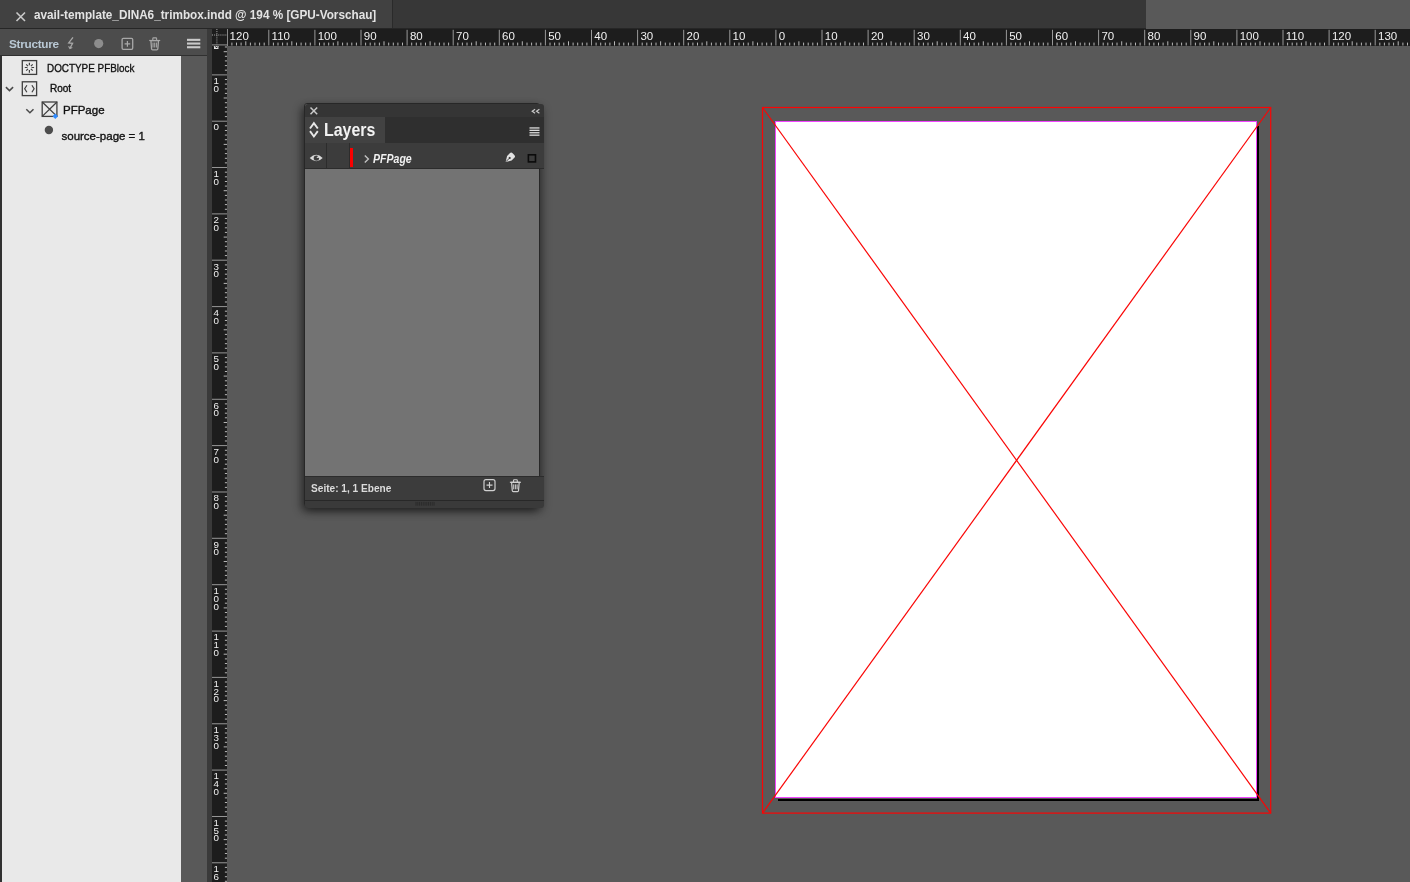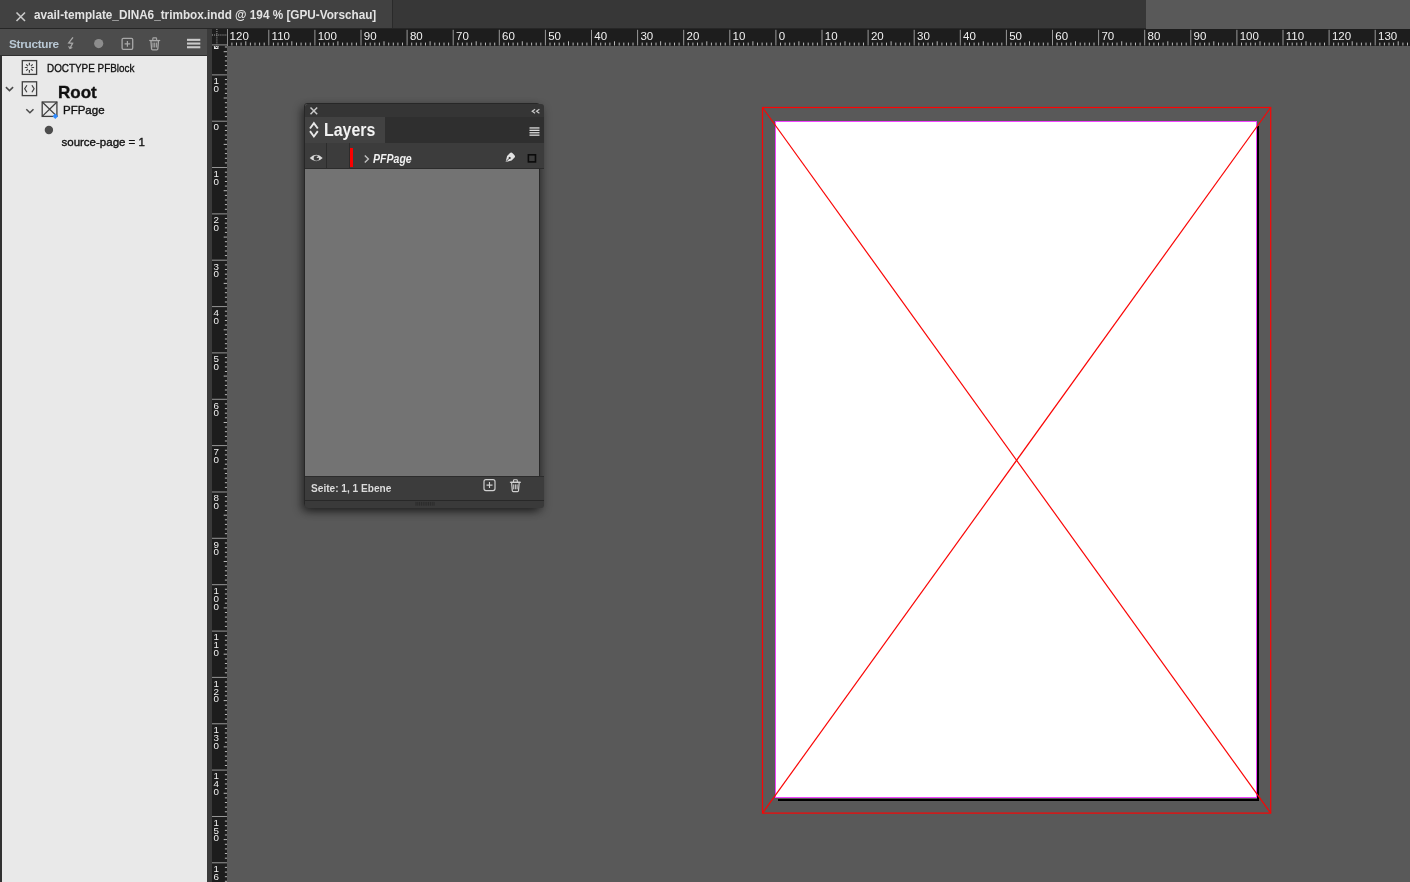--- a/index.html
+++ b/index.html
@@ -136,21 +136,21 @@
     <path d="M12.9 1.0h2.6M11.7 5.7h3.8M12.9 10.3h2.6M12.9 14.9h2.6M12.9 19.6h2.6M12.9 24.2h2.6M12.9 33.5h2.6M12.9 38.1h2.6M12.9 42.8h2.6M12.9 47.4h2.6M11.7 52.0h3.8M12.9 56.7h2.6M12.9 61.3h2.6M12.9 65.9h2.6M12.9 70.6h2.6M12.9 79.8h2.6M12.9 84.5h2.6M12.9 89.1h2.6M12.9 93.7h2.6M11.7 98.4h3.8M12.9 103.0h2.6M12.9 107.6h2.6M12.9 112.3h2.6M12.9 116.9h2.6M12.9 126.2h2.6M12.9 130.8h2.6M12.9 135.5h2.6M12.9 140.1h2.6M11.7 144.7h3.8M12.9 149.4h2.6M12.9 154.0h2.6M12.9 158.6h2.6M12.9 163.3h2.6M12.9 172.5h2.6M12.9 177.2h2.6M12.9 181.8h2.6M12.9 186.4h2.6M11.7 191.1h3.8M12.9 195.7h2.6M12.9 200.3h2.6M12.9 205.0h2.6M12.9 209.6h2.6M12.9 218.9h2.6M12.9 223.5h2.6M12.9 228.2h2.6M12.9 232.8h2.6M11.7 237.4h3.8M12.9 242.1h2.6M12.9 246.7h2.6M12.9 251.3h2.6M12.9 256.0h2.6M12.9 265.2h2.6M12.9 269.9h2.6M12.9 274.5h2.6M12.9 279.1h2.6M11.7 283.8h3.8M12.9 288.4h2.6M12.9 293.0h2.6M12.9 297.7h2.6M12.9 302.3h2.6M12.9 311.6h2.6M12.9 316.2h2.6M12.9 320.9h2.6M12.9 325.5h2.6M11.7 330.1h3.8M12.9 334.8h2.6M12.9 339.4h2.6M12.9 344.0h2.6M12.9 348.7h2.6M12.9 357.9h2.6M12.9 362.6h2.6M12.9 367.2h2.6M12.9 371.8h2.6M11.7 376.5h3.8M12.9 381.1h2.6M12.9 385.7h2.6M12.9 390.4h2.6M12.9 395.0h2.6M12.9 404.3h2.6M12.9 408.9h2.6M12.9 413.6h2.6M12.9 418.2h2.6M11.7 422.8h3.8M12.9 427.5h2.6M12.9 432.1h2.6M12.9 436.7h2.6M12.9 441.4h2.6M12.9 450.6h2.6M12.9 455.3h2.6M12.9 459.9h2.6M12.9 464.5h2.6M11.7 469.2h3.8M12.9 473.8h2.6M12.9 478.4h2.6M12.9 483.1h2.6M12.9 487.7h2.6M12.9 497.0h2.6M12.9 501.6h2.6M12.9 506.3h2.6M12.9 510.9h2.6M11.7 515.5h3.8M12.9 520.2h2.6M12.9 524.8h2.6M12.9 529.4h2.6M12.9 534.1h2.6M12.9 543.3h2.6M12.9 548.0h2.6M12.9 552.6h2.6M12.9 557.2h2.6M11.7 561.9h3.8M12.9 566.5h2.6M12.9 571.1h2.6M12.9 575.8h2.6M12.9 580.4h2.6M12.9 589.7h2.6M12.9 594.3h2.6M12.9 599.0h2.6M12.9 603.6h2.6M11.7 608.2h3.8M12.9 612.9h2.6M12.9 617.5h2.6M12.9 622.1h2.6M12.9 626.8h2.6M12.9 636.0h2.6M12.9 640.7h2.6M12.9 645.3h2.6M12.9 649.9h2.6M11.7 654.6h3.8M12.9 659.2h2.6M12.9 663.8h2.6M12.9 668.5h2.6M12.9 673.1h2.6M12.9 682.4h2.6M12.9 687.0h2.6M12.9 691.7h2.6M12.9 696.3h2.6M11.7 700.9h3.8M12.9 705.6h2.6M12.9 710.2h2.6M12.9 714.8h2.6M12.9 719.5h2.6M12.9 728.7h2.6M12.9 733.4h2.6M12.9 738.0h2.6M12.9 742.6h2.6M11.7 747.3h3.8M12.9 751.9h2.6M12.9 756.5h2.6M12.9 761.2h2.6M12.9 765.8h2.6M12.9 775.1h2.6M12.9 779.7h2.6M12.9 784.4h2.6M12.9 789.0h2.6M11.7 793.6h3.8M12.9 798.3h2.6M12.9 802.9h2.6M12.9 807.5h2.6M12.9 812.2h2.6M12.9 821.4h2.6M12.9 826.1h2.6M12.9 830.7h2.6M12.9 835.3h2.6" stroke="#b8b8b8" stroke-width="1" fill="none"></path>
   </svg>
 <div class="abs" style="left:211.5px;top:29.3px;width:15.5px;height:16.5px;background:#1d1d1d">
 <svg width="15.5" height="16.5">
 <line x1="4.9" y1="0" x2="4.9" y2="15.4" stroke="#aaa" stroke-width="1" stroke-dasharray="1 1.1"></line>
 <line x1="0" y1="6" x2="15.5" y2="6" stroke="#aaa" stroke-width="1" stroke-dasharray="1 1.1"></line>
 <line x1="0" y1="15.9" x2="15.5" y2="15.9" stroke="#8a8a8a" stroke-width="1.1"></line>
 </svg></div>
 <div class="abs" style="left:226.9px;top:29.3px;width:1.1px;height:16.5px;background:#8a8a8a"></div>
 <div class="abs" style="left:207px;top:29.3px;width:4.5px;height:852.7px;background:#3a3a3a"></div>
-<div class="abs" style="left:0;top:29.3px;width:207px;height:852.7px;background:#e9e9e9">
+<div class="abs" style="left:0;top:29.3px;width:181px;height:852.7px;background:#e9e9e9">
 <div class="abs" style="left:0;top:0;width:2px;height:852.7px;background:#313131"></div>
 <div class="abs" style="left:0;top:0;width:207px;height:27px;background:#4c4c4c;border-bottom:1px solid #303030"></div>
 <span class="abs" style="left:9px;top:7.6px;font-size:11.8px;font-weight:700;color:#b9c8d4;letter-spacing:-0.3px">Structure</span>
 <svg class="abs" style="left:0;top:0" width="207" height="27" viewBox="0 0 207 27">
 <g stroke="#a8a8a8" stroke-width="1.3" fill="none">
 <polyline points="73,8.4 68.7,13.9 72.6,14.3 70.1,19"></polyline>
 <polyline points="68.6,17.2 69.9,19.5 72.3,18.6" stroke-width="1.1"></polyline>
 <rect x="122.1" y="9.4" width="10.6" height="10.9" rx="1.2"></rect>
 <path d="M127.4 12.1v5.6M124.6 14.9h5.6" stroke-width="1.2"></path>
 <path d="M150.9 11.6h7.6l-0.7 8.4a1 1 0 0 1 -1 0.9h-4.2a1 1 0 0 1 -1 -0.9z"></path>
@@ -180,23 +180,23 @@
 <polyline points="5.9,31.1 9.5,34.6 13.1,31.1"></polyline>
 <polyline points="26.3,53.3 29.9,56.8 33.5,53.3"></polyline>
 </g>
 <g stroke="#3f3f3f" stroke-width="1.2">
 <path d="M29.4 6.7v2.6M29.4 14.1v2.6M24.8 11.5h2.6M31.5 11.5h2.6M26.2 8.3l1.8 1.8M32.7 8.3l-1.8 1.8M26.2 14.7l1.8-1.8M32.7 14.7l-1.8-1.8"></path>
 </g>
 <polygon points="55.3,57.5 58,60.3 55.3,63.1 52.6,60.3" fill="#2f8bff"></polygon>
 <circle cx="48.9" cy="74" r="4.2" fill="#4d4d4d"></circle>
 </svg>
 <span class="abs" style="left:46.5px;top:32.9px;font-size:11.5px;font-weight:400;color:#111;-webkit-text-stroke:0.35px #111;transform:scaleX(0.86);transform-origin:0 0">DOCTYPE PFBlock</span>
-<span class="abs" style="left:58px;top:54.2px;font-size:17px;font-weight:700;color:#111;-webkit-text-stroke:0.35px #111">Root</span>
+<span class="abs" style="left:50px;top:54.2px;font-size:10px;font-weight:400;color:#111;-webkit-text-stroke:0.35px #111">Root</span>
 <span class="abs" style="left:63px;top:75px;font-size:11.5px;font-weight:400;color:#111;-webkit-text-stroke:0.35px #111">PFPage</span>
-<span class="abs" style="left:61.5px;top:107px;font-size:11.5px;font-weight:400;color:#111;-webkit-text-stroke:0.35px #111">source-page = 1</span>
+<span class="abs" style="left:61.5px;top:101px;font-size:11.5px;font-weight:400;color:#111;-webkit-text-stroke:0.35px #111">source-page = 1</span>
 </div>
 <div class="abs" style="left:0;top:0;width:1146px;height:29.3px;background:#373737;border-bottom:1px solid #262626">
 <div class="abs" style="left:0;top:0;width:393px;height:28.3px;background:#414141;border-right:1px solid #2a2a2a"></div>
 <svg class="abs" style="left:15px;top:11px" width="12" height="12">
       <path d="M1.5 1.5 10 10M10 1.5 1.5 10" stroke="#c9c9c9" stroke-width="1.6"></path>
     </svg>
 <span class="abs" style="left:34px;top:8px;font-size:12.5px;font-weight:700;color:#e3e3e3;transform:scaleX(0.94);transform-origin:0 0">avail-template_DINA6_trimbox.indd @ 194 % [GPU-Vorschau]</span>
 </div>
 <div class="abs" style="left:303.5px;top:103.2px;width:236px;height:403.9px;background:#737373;border:1px solid #272727;border-radius:3px;box-shadow:-3px 4px 9px rgba(0,0,0,0.45),3px 4px 9px rgba(0,0,0,0.35)">
 <div class="abs" style="left:0;top:0;width:239.8px;height:12.6px;background:#353535;border-radius:3px 3px 0 0"></div>

